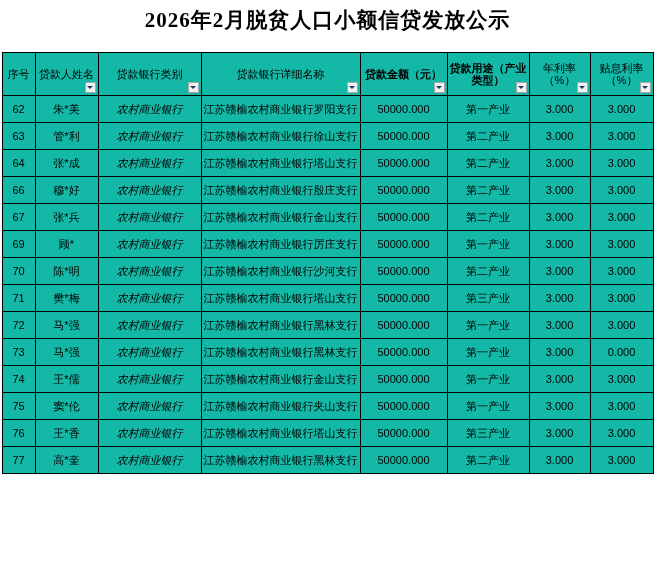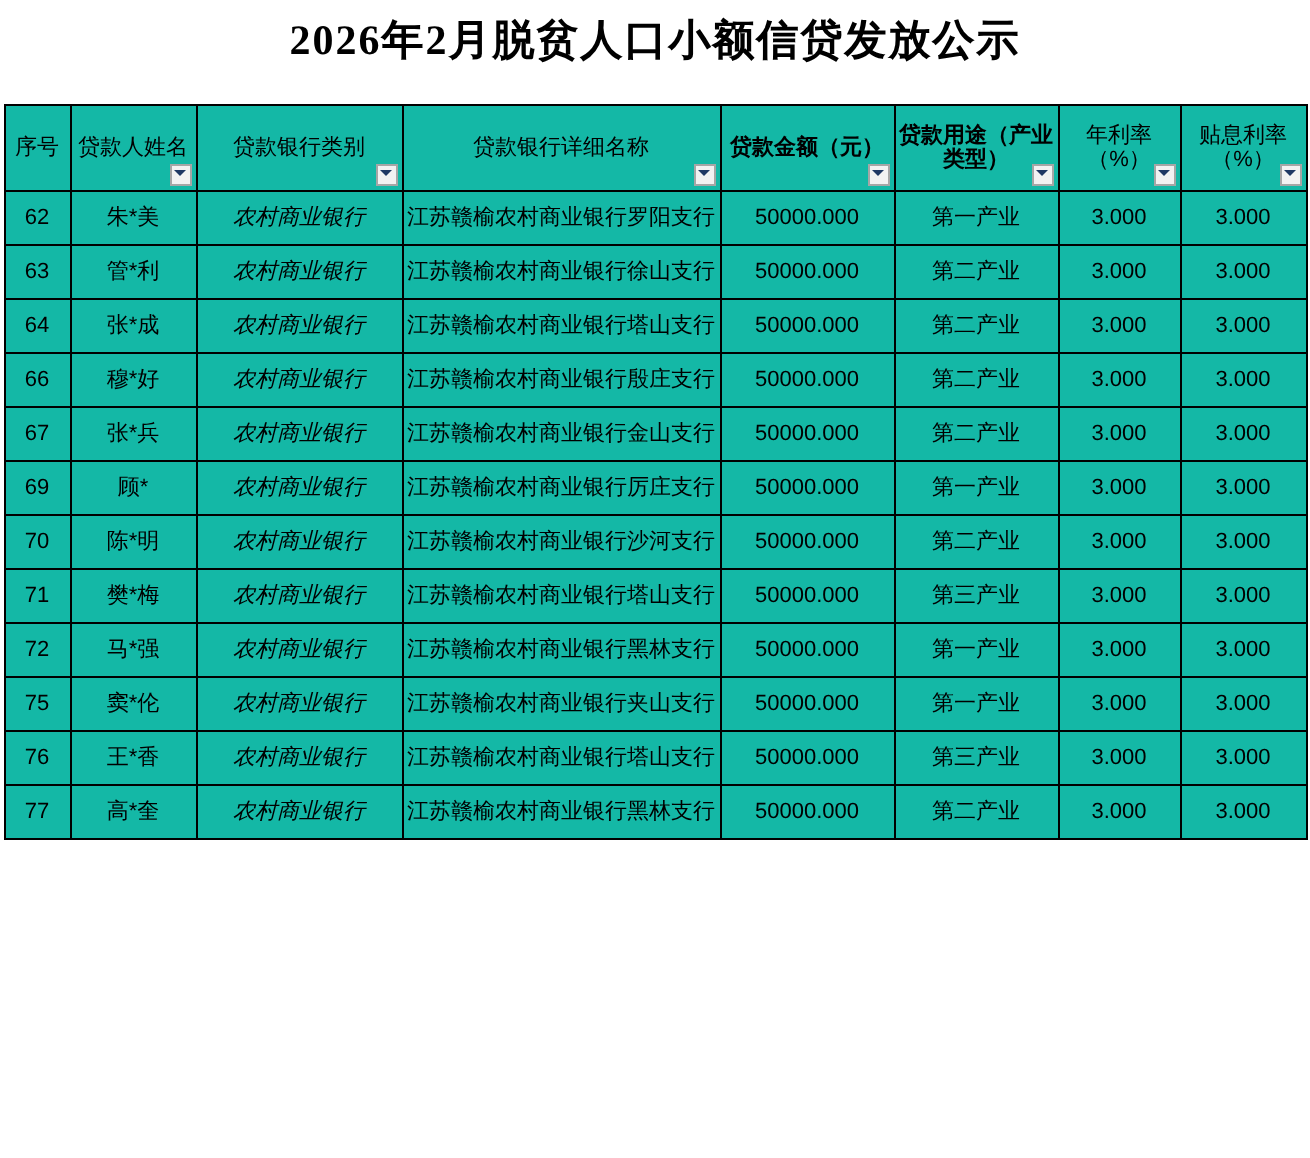--- a/index.html
+++ b/index.html
@@ -230,20 +230,40 @@
           <td class="c-seq">72</td>
           <td class="c-name">马*强</td>
           <td class="c-btype">农村商业银行</td>
           <td class="c-bank">江苏赣榆农村商业银行黑林支行</td>
           <td class="c-amt">50000.000</td>
           <td class="c-use">第一产业</td>
           <td class="c-rate">3.000</td>
           <td class="c-sub">3.000</td>
         </tr>
         <tr>
+          <td class="c-seq">73</td>
+          <td class="c-name">马*强</td>
+          <td class="c-btype">农村商业银行</td>
+          <td class="c-bank">江苏赣榆农村商业银行黑林支行</td>
+          <td class="c-amt">50000.000</td>
+          <td class="c-use">第一产业</td>
+          <td class="c-rate">3.000</td>
+          <td class="c-sub">0.000</td>
+        </tr>
+        <tr>
+          <td class="c-seq">74</td>
+          <td class="c-name">王*儒</td>
+          <td class="c-btype">农村商业银行</td>
+          <td class="c-bank">江苏赣榆农村商业银行金山支行</td>
+          <td class="c-amt">50000.000</td>
+          <td class="c-use">第一产业</td>
+          <td class="c-rate">3.000</td>
+          <td class="c-sub">3.000</td>
+        </tr>
+        <tr>
           <td class="c-seq">75</td>
           <td class="c-name">窦*伦</td>
           <td class="c-btype">农村商业银行</td>
           <td class="c-bank">江苏赣榆农村商业银行夹山支行</td>
           <td class="c-amt">50000.000</td>
           <td class="c-use">第一产业</td>
           <td class="c-rate">3.000</td>
           <td class="c-sub">3.000</td>
         </tr>
         <tr>

